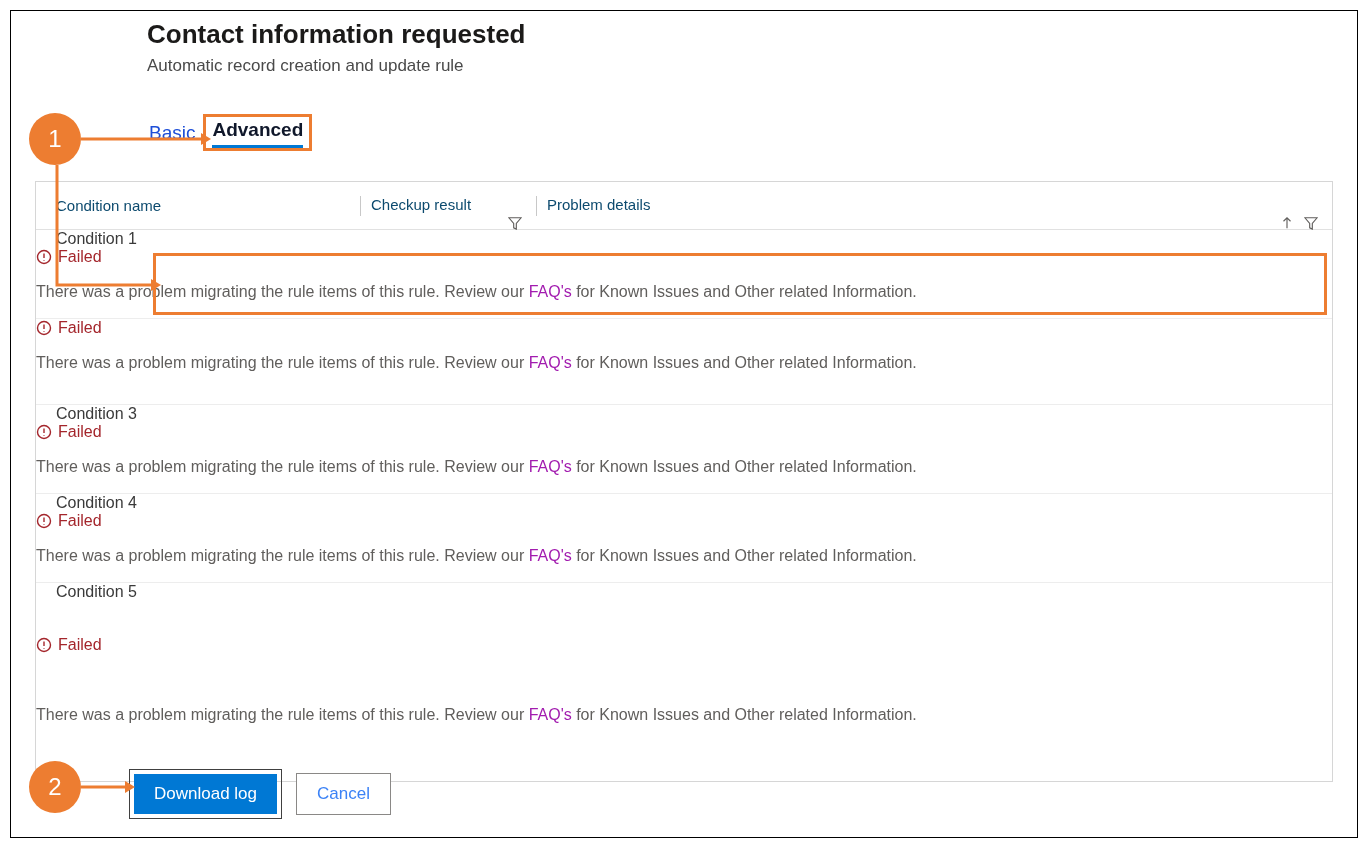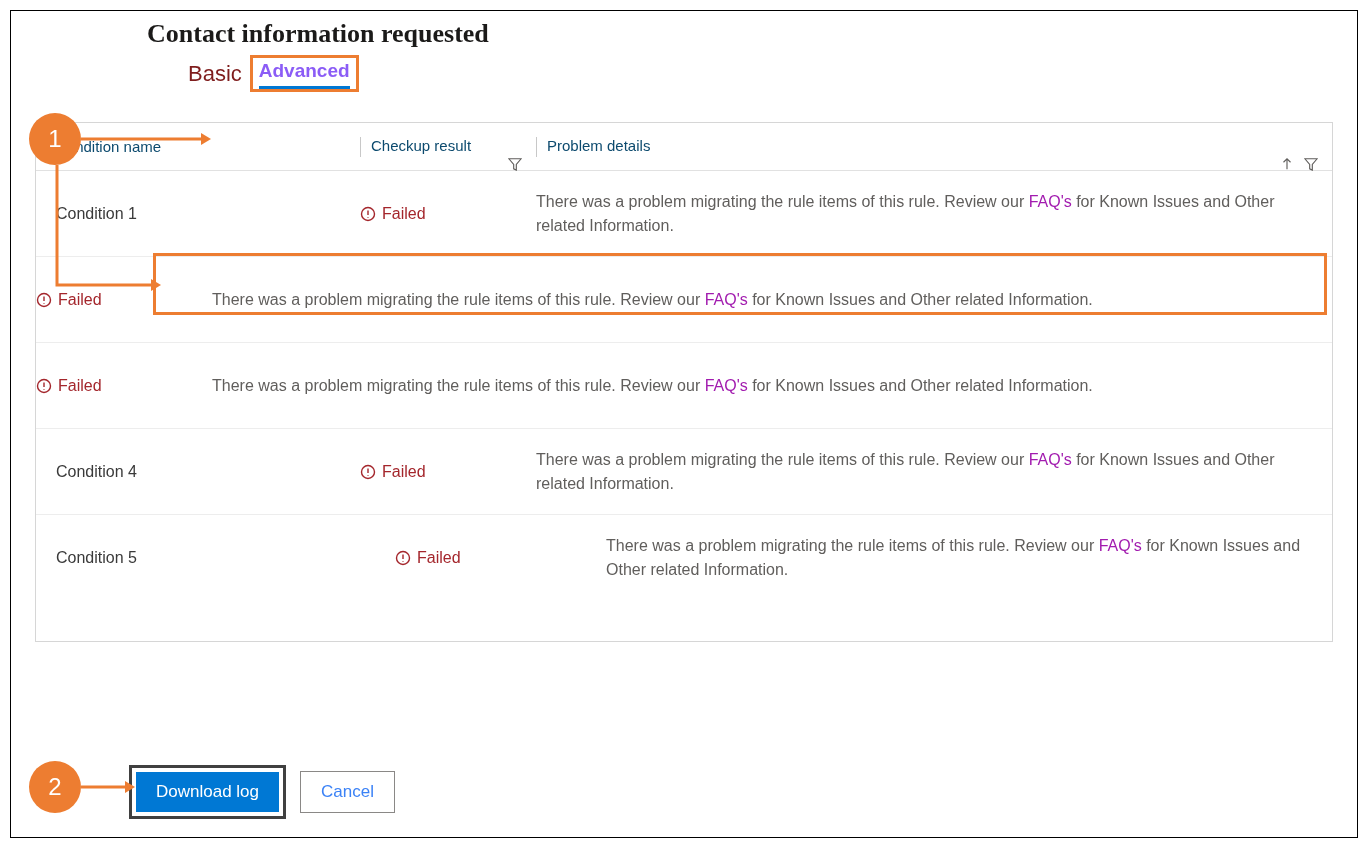--- a/index.html
+++ b/index.html
@@ -11,54 +11,52 @@
     }
     .frame {
       border: 1px solid #000;
       width: 1348px;
       height: 828px;
       position: relative;
       padding: 8px 0 0 0;
     }
     .header {
       padding-left: 136px;
-      font-family: Liberation Serif, serif;
     }
     .title {
       font-size: 26px;
       font-weight: 700;
       color: #1b1a19;
       margin-bottom: 6px;
     }
     .subtitle {
       font-size: 17px;
       color: #4a4a4a;
       margin-bottom: 38px;
     }
     .tabs-row {
       padding-left: 136px;
       display: flex;
       align-items: center;
       gap: 6px;
       margin-bottom: 30px;
     }
     .tab-basic {
-      font-size: 22px;
-      color: #7f1d1d;
+      font-size: 19px;
+      color: #1d4ed8;
       padding: 4px 2px;
-      margin-left: 39px;
     }
     .tab-advanced-wrap {
       border: 3px solid #ed7d31;
       padding: 2px 6px 0 6px;
     }
     .tab-advanced {
       font-size: 19px;
       font-weight: 700;
-      color: #8b5cf6;
+      color: #0f172a;
       border-bottom: 3px solid #0078d4;
       padding-bottom: 4px;
     }
     .table-box {
       margin: 0 24px;
       border: 1px solid #d6d6d6;
       background: #fff;
     }
     .thead {
       display: flex;
@@ -79,24 +77,25 @@
     .th-inner { display: flex; }
     .filter-icon, .sort-icon {
       width: 14px; height: 14px;
       color: #605e5c;
     }
     .th-right-icons {
       position: absolute; right: 14px; display: flex; gap: 10px; align-items: center;
     }
     .row {
       display: flex;
-      align-items: center;
+      align-items: flex-start;
       min-height: 86px;
       border-bottom: 1px solid #ededed;
       font-size: 16px;
+      flex-direction: column;
     }
     .row:last-child { border-bottom: none; gap: 35px; }
     .cond-name { color: #3a3a3a; }
     .result-cell { display: flex; align-items: center; gap: 6px; color: #a4262c; }
     .err-icon { width: 16px; height: 16px; flex-shrink: 0; }
     .detail-text { color: #605e5c; line-height: 1.5; padding: 14px 20px 14px 0; }
     .faq-link { color: #a21caf; text-decoration: none; }
     .row-highlight {
       position: absolute;
       border: 3px solid #ed7d31;
@@ -108,21 +107,21 @@
     }
     .button-bar {
       position: absolute;
       left: 118px;
       bottom: 18px;
       display: flex;
       align-items: center;
       gap: 14px;
     }
     .dl-wrap {
-      border: 3px solid #404040;
+      border: 1px solid #404040;
       padding: 4px;
     }
     .btn-dl {
       background: #0078d4;
       color: #fff;
       border: none;
       font-size: 17px;
       padding: 10px 20px;
       cursor: pointer;
       font-family: inherit;
@@ -157,20 +156,21 @@
     .arrow-2  { left: 70px; bottom: 42px; }
     .spacer-row { height: 40px; }
   </style>
 </head>
 <body>
 
 <div class="frame">
 
   <div class="header">
     <div class="title">Contact information requested</div>
+    <div class="subtitle">Automatic record creation and update rule</div>
   </div>
 
   <div class="tabs-row">
     <div class="tab-basic">Basic</div>
     <div class="tab-advanced-wrap">
       <div class="tab-advanced">Advanced</div>
     </div>
   </div>
 
   <div class="table-box">
@@ -223,20 +223,21 @@
             <svg class="err-icon" viewBox="0 0 16 16" fill="none" stroke="#a4262c" stroke-width="1.4">
               <circle cx="8" cy="8" r="6.5"></circle>
               <line x1="8" y1="4.5" x2="8" y2="9"></line>
               <circle cx="8" cy="11.5" r="0.6" fill="#a4262c" stroke="none"></circle>
             </svg>
             <span>Failed</span>
           </div>
           <div class="col-detail detail-text"><span>There was a problem migrating the rule items of this rule. Review our </span><a class="faq-link" href="#">FAQ's</a><span> for Known Issues and Other related Information.</span></div>
         </div>
         <div class="row">
+          <div class="col-name cond-name">Condition 3</div>
           <div class="col-result result-cell">
             <svg class="err-icon" viewBox="0 0 16 16" fill="none" stroke="#a4262c" stroke-width="1.4">
               <circle cx="8" cy="8" r="6.5"></circle>
               <line x1="8" y1="4.5" x2="8" y2="9"></line>
               <circle cx="8" cy="11.5" r="0.6" fill="#a4262c" stroke="none"></circle>
             </svg>
             <span>Failed</span>
           </div>
           <div class="col-detail detail-text"><span>There was a problem migrating the rule items of this rule. Review our </span><a class="faq-link" href="#">FAQ's</a><span> for Known Issues and Other related Information.</span></div>
         </div>

